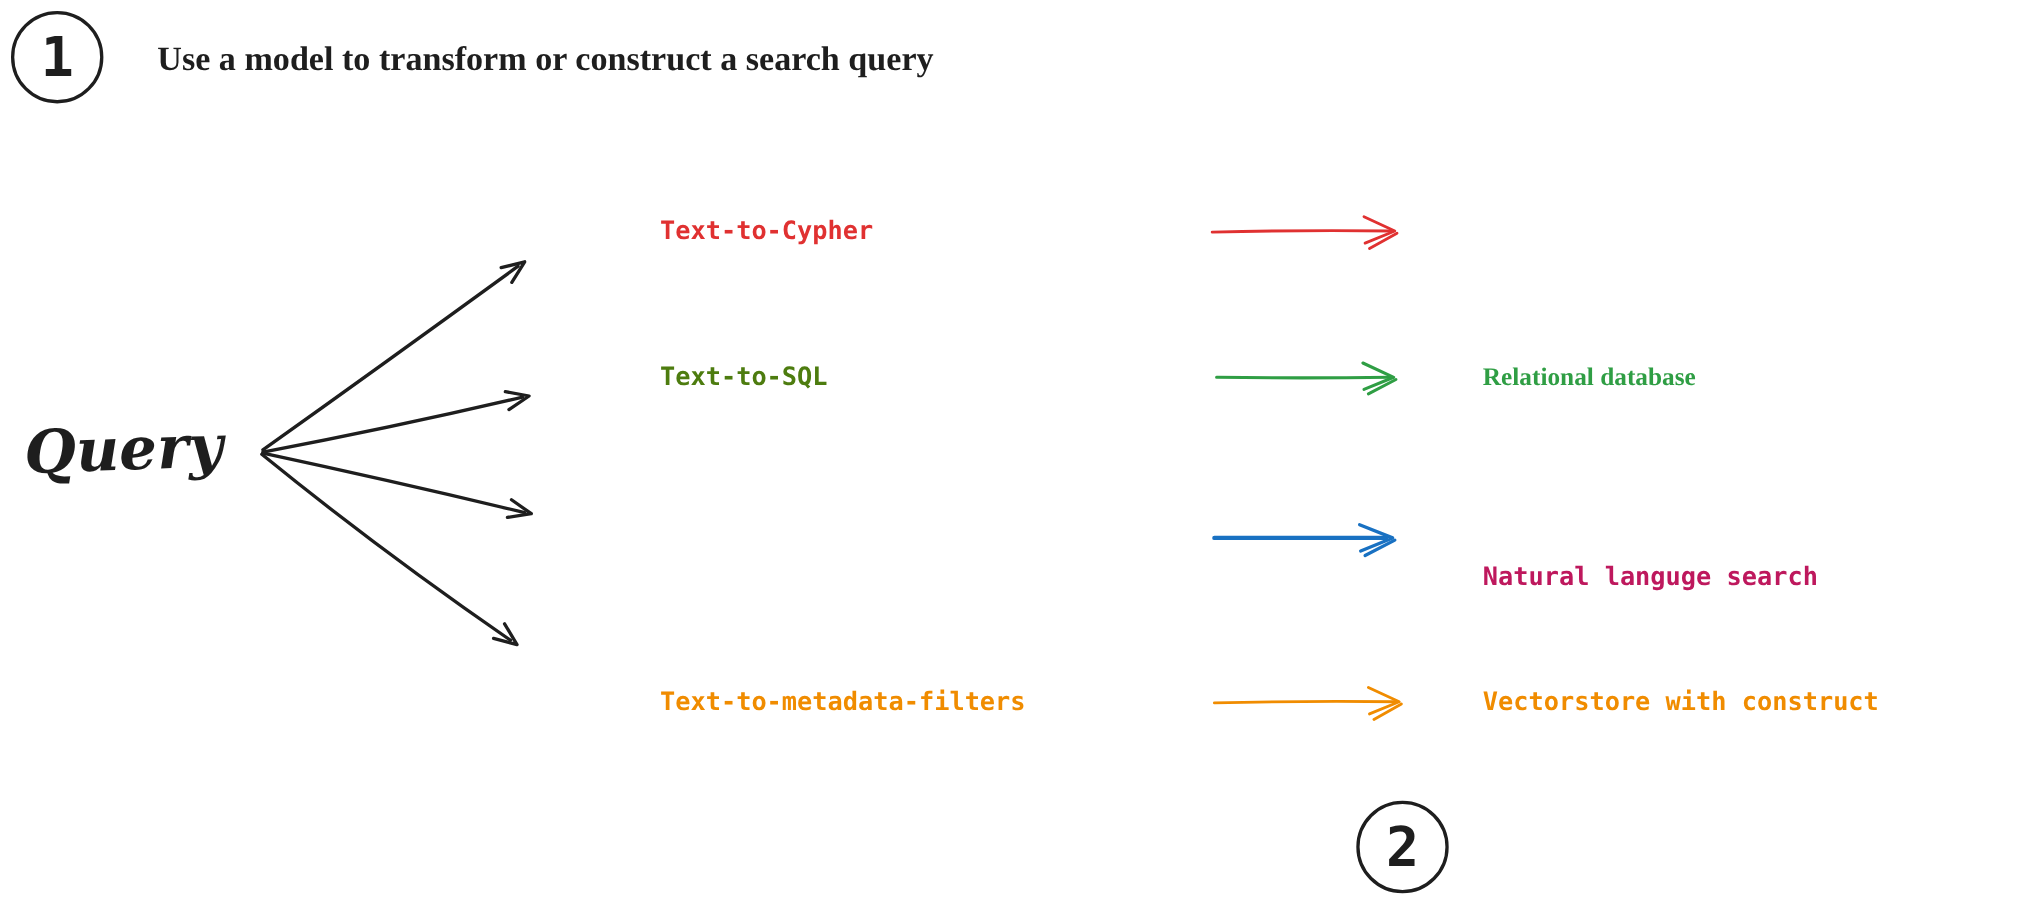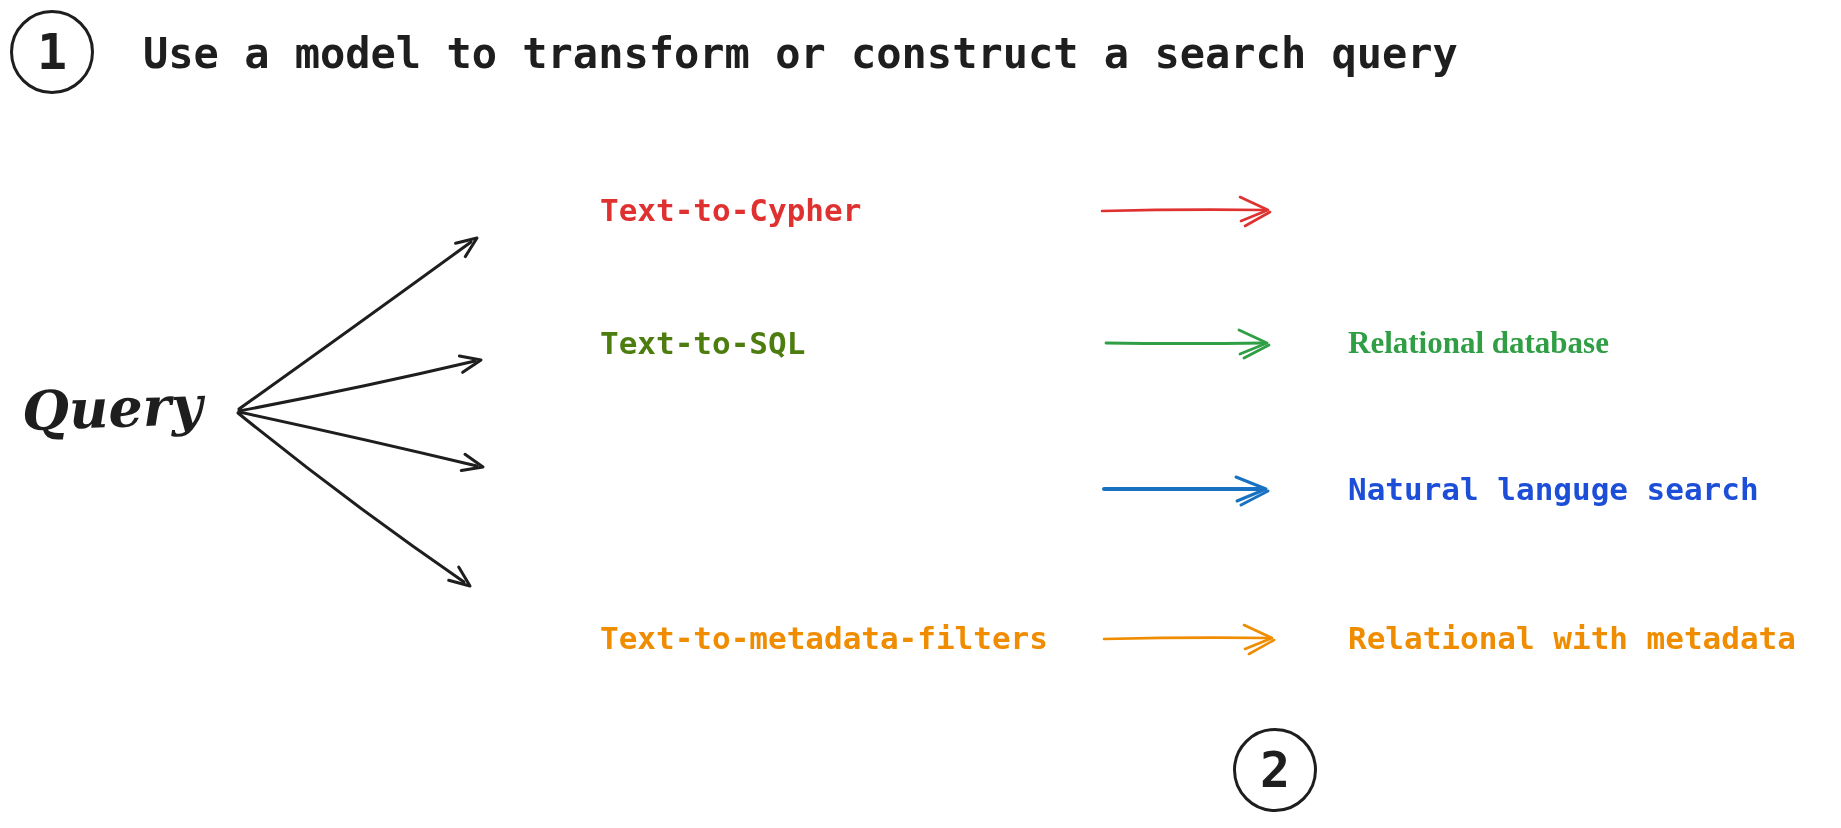--- a/index.html
+++ b/index.html
@@ -21,42 +21,42 @@
     border-radius: 50%;
     background: #ffffff;
     display: flex; align-items: center; justify-content: center;
     font-weight: 700; font-size: 50px; line-height: 1;
     box-sizing: border-box;
   }
   #step1-circle { left: 10px; top: 10px; }
   #step2-circle { left: 1233px; top: 728px; }
 
   .step-label {
-    font-weight: 700; font-size: 42px; line-height: 48px;
-    height: 48px; white-space: nowrap;
+    font-weight: 700; font-size: 31px; line-height: 48px;
+    height: 48px; white-space: nowrap; font-family: Liberation Serif, serif;
   }
   #step1-label { left: 143px; top: 30px; }
   #step2-label { left: 1372px; top: 751px; }
 
   
   #query-word {
     left: 22px; top: 378px;
     font-family: "DejaVu Serif", serif;
     font-style: italic; font-weight: 700;
     font-size: 54px; line-height: 60px;
     transform: rotate(-2deg);
     white-space: nowrap;
   }
 
   
   #fan-svg { left: 0; top: 0; width: 1841px; height: 828px; pointer-events: none; }
 
   
   .method-label, .target-label {
-    font-weight: 700; font-size: 31px; line-height: 48px;
+    font-weight: 700; font-size: 23px; line-height: 48px;
     height: 48px; white-space: nowrap;
   }
   .method-label { left: 600px; }
   .target-label { left: 1348px; }
   .row-arrow { left: 1098px; width: 180px; height: 48px; }
 
   .row-y0 { top: 186px; }
   .row-y1 { top: 319px; }
   .row-y2 { top: 465px; }
   .row-y3 { top: 614px; }
@@ -113,29 +113,29 @@
   </svg>
   <div class="abs target-label row-y1" style="color: rgb(47, 158, 68); font-family: Liberation Serif, serif;">Relational database</div>
 
   <svg class="abs row-arrow row-y2" viewBox="0 0 180 48" xmlns="http://www.w3.org/2000/svg">
     <g fill="none" stroke-width="4" stroke-linecap="round" stroke-linejoin="round" stroke="#1971c2">
       <path d="M6,24 L162,24"></path>
       <polyline points="138,12 168,24 139,36" stroke-width="3"></polyline>
       <line x1="143" y1="40" x2="170" y2="26" stroke-width="3"></line>
     </g>
   </svg>
-  <div class="abs target-label row-y2" style="color: #1d4ed8;">Natural languge search</div>
+  <div class="abs target-label row-y2" style="color: #be185d; margin-top: 36px;">Natural languge search</div>
 
   <div class="abs method-label row-y3" style="color: rgb(240, 140, 0);">Text-to-metadata-filters</div>
   <svg class="abs row-arrow row-y3" viewBox="0 0 180 48" xmlns="http://www.w3.org/2000/svg">
     <g fill="none" stroke-width="2.6" stroke-linecap="round" stroke-linejoin="round" stroke="#f08c00">
       <path d="M6,25 Q90,23 172,24"></path>
       <polyline points="146,11 174,24 147,35"></polyline>
       <line x1="151" y1="40" x2="176" y2="26"></line>
     </g>
   </svg>
-  <div class="abs target-label row-y3" style="color: rgb(240, 140, 0);">Relational with metadata</div>
+  <div class="abs target-label row-y3" style="color: rgb(240, 140, 0);">Vectorstore with construct</div>
 
   <div class="abs step-circle" id="step2-circle">
     <span>2</span>
   </div>
 
 </div>
 
 </body></html>

